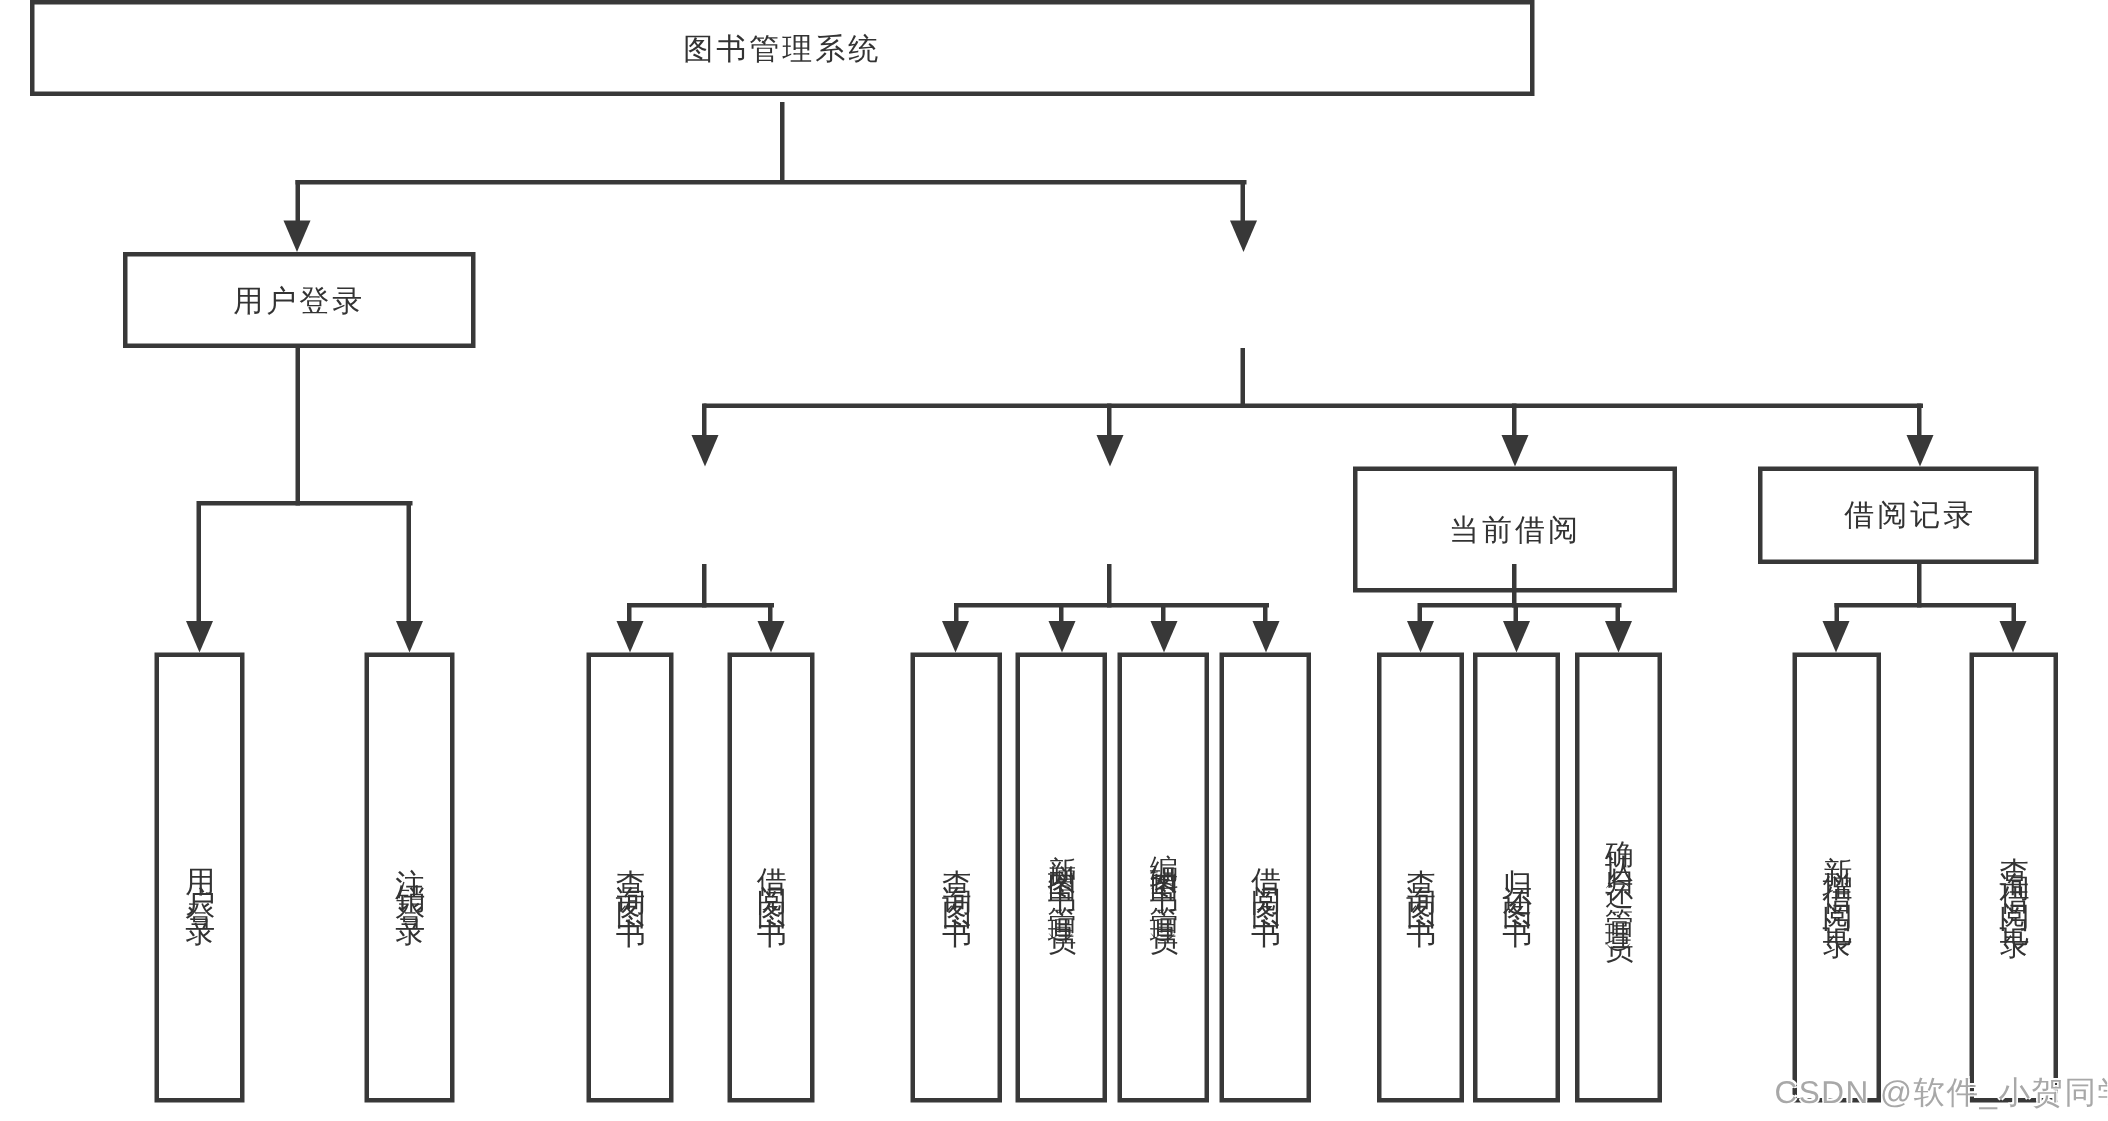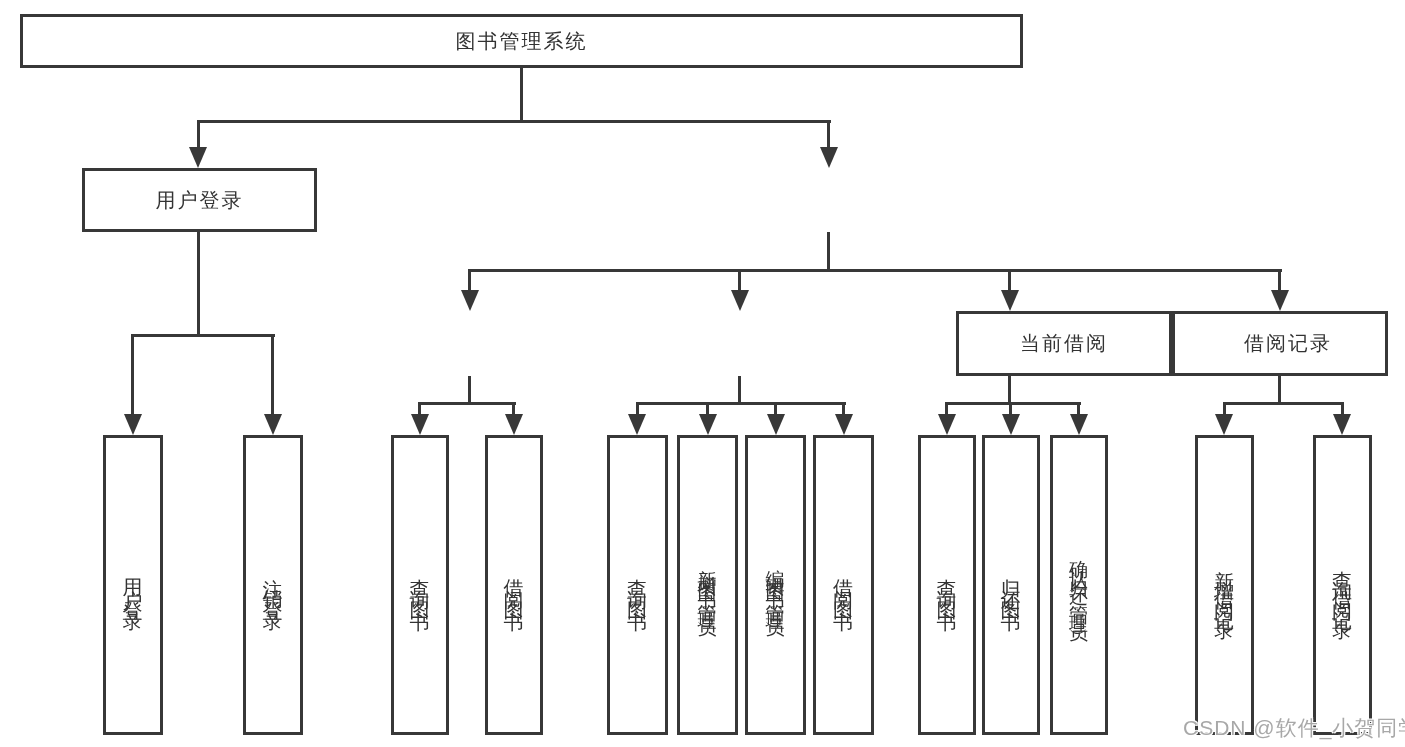--- a/index.html
+++ b/index.html
@@ -30,32 +30,32 @@
     position:absolute; left:1183px; top:714px; font-size:21px; color:#a8a8a8;
     letter-spacing:1px; white-space:nowrap; z-index:5;
     text-shadow:-1px -1px 0 #ffffff, 1px -1px 0 #ffffff, -1px 1px 0 #ffffff, 1px 1px 0 #ffffff;
   }
 </style>
 </head>
 <body>
 
 <div class="canvas">
 
-  <div class="box" style="left:20px;top:14px;width:1003px;height:54px;">
+  <div class="box" style="left:20px;top:0;width:1003px;height:64px;">
     <span class="hlabel">图书管理系统</span>
   </div>
 
   <div class="box" style="left:82px;top:168px;width:235px;height:64px;">
     <span class="hlabel">用户登录</span>
   </div>
 
-  <div class="box" style="left:956px;top:311px;width:216px;height:65px;">
+  <div class="box" style="left:902px;top:311px;width:216px;height:84px;">
     <span class="hlabel">当前借阅</span>
   </div>
-  <div class="box" style="left:1172px;top:311px;width:216px;height:65px;padding-left:16px;">
+  <div class="box" style="left:1172px;top:311px;width:187px;height:65px;padding-left:16px;">
     <span class="hlabel">借阅记录</span>
   </div>
 
   <div class="box" style="left:103px;top:435px;width:60px;height:300px;">
     <span class="vtext">用户登录</span>
   </div>
   <div class="box" style="left:243px;top:435px;width:60px;height:300px;">
     <span class="vtext">注销登录</span>
   </div>
 

